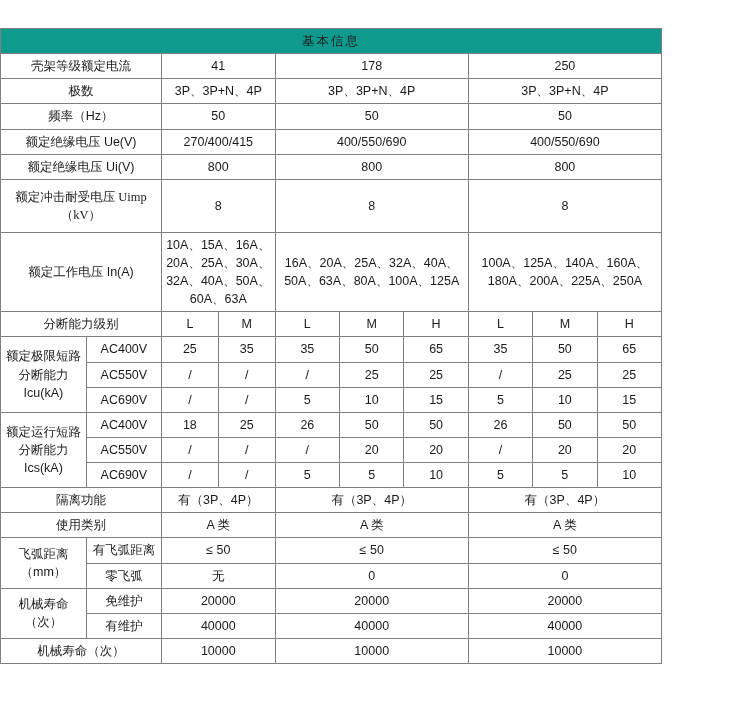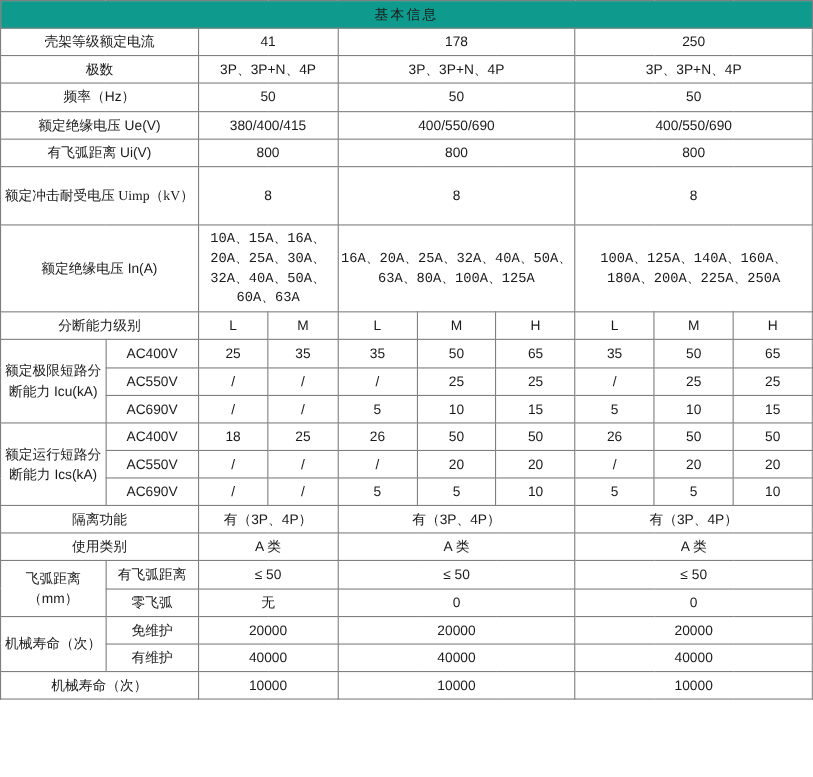--- a/index.html
+++ b/index.html
@@ -13,22 +13,23 @@
   }
   #sheet {
     width: 739px;
     height: 706px;
     position: relative;
     overflow: hidden;
     box-sizing: border-box;
   }
   table.spec {
     border-collapse: collapse;
-    width: 739px;
+    width: 662px;
     table-layout: fixed;
+    margin-top: 28px;
   }
   table.spec td, table.spec th {
     border: 1px solid #7f7f7f;
     text-align: center;
     vertical-align: middle;
     font-size: 12.5px;
     line-height: 1.45;
     padding: 3px 2px;
     font-weight: normal;
     color: #1a1a1a;
@@ -53,21 +54,20 @@
     padding: 6px 6px;
     font-family: Liberation Serif, serif;
   }
   .tall {
     height: 46px;
   }
   .cur-cell {
     font-size: 12.5px;
     line-height: 1.7;
     padding: 7px 8px;
-    font-family: Liberation Mono, monospace;
   }
   .lbl-vert {
     line-height: 1.6;
   }
 </style>
 </head>
 <body>
 
 <div id="sheet">
   <table class="spec">
@@ -104,41 +104,41 @@
 
       <tr>
         <td class="rowhead" colspan="2">频率（Hz）</td>
         <td colspan="2">50</td>
         <td colspan="3">50</td>
         <td colspan="3">50</td>
       </tr>
 
       <tr>
         <td class="rowhead" colspan="2">额定绝缘电压 Ue(V)</td>
-        <td colspan="2">380/400/415</td>
+        <td colspan="2">270/400/415</td>
         <td colspan="3">400/550/690</td>
         <td colspan="3">400/550/690</td>
       </tr>
 
       <tr>
-        <td class="rowhead" colspan="2">有飞弧距离 Ui(V)</td>
+        <td class="rowhead" colspan="2">额定绝缘电压 Ui(V)</td>
         <td colspan="2">800</td>
         <td colspan="3">800</td>
         <td colspan="3">800</td>
       </tr>
 
       <tr>
         <td class="rowhead multi tall" colspan="2">额定冲击耐受电压 Uimp（kV）</td>
         <td colspan="2">8</td>
         <td colspan="3">8</td>
         <td colspan="3">8</td>
       </tr>
 
       <tr>
-        <td class="rowhead" colspan="2">额定绝缘电压 In(A)</td>
+        <td class="rowhead" colspan="2">额定工作电压 In(A)</td>
         <td class="cur-cell" colspan="2">10A、15A、16A、20A、25A、30A、32A、40A、50A、60A、63A</td>
         <td class="cur-cell" colspan="3">16A、20A、25A、32A、40A、50A、63A、80A、100A、125A</td>
         <td class="cur-cell" colspan="3">100A、125A、140A、160A、180A、200A、225A、250A</td>
       </tr>
 
       <tr>
         <td class="rowhead" colspan="2">分断能力级别</td>
         <td>L</td>
         <td>M</td>
         <td>L</td>

